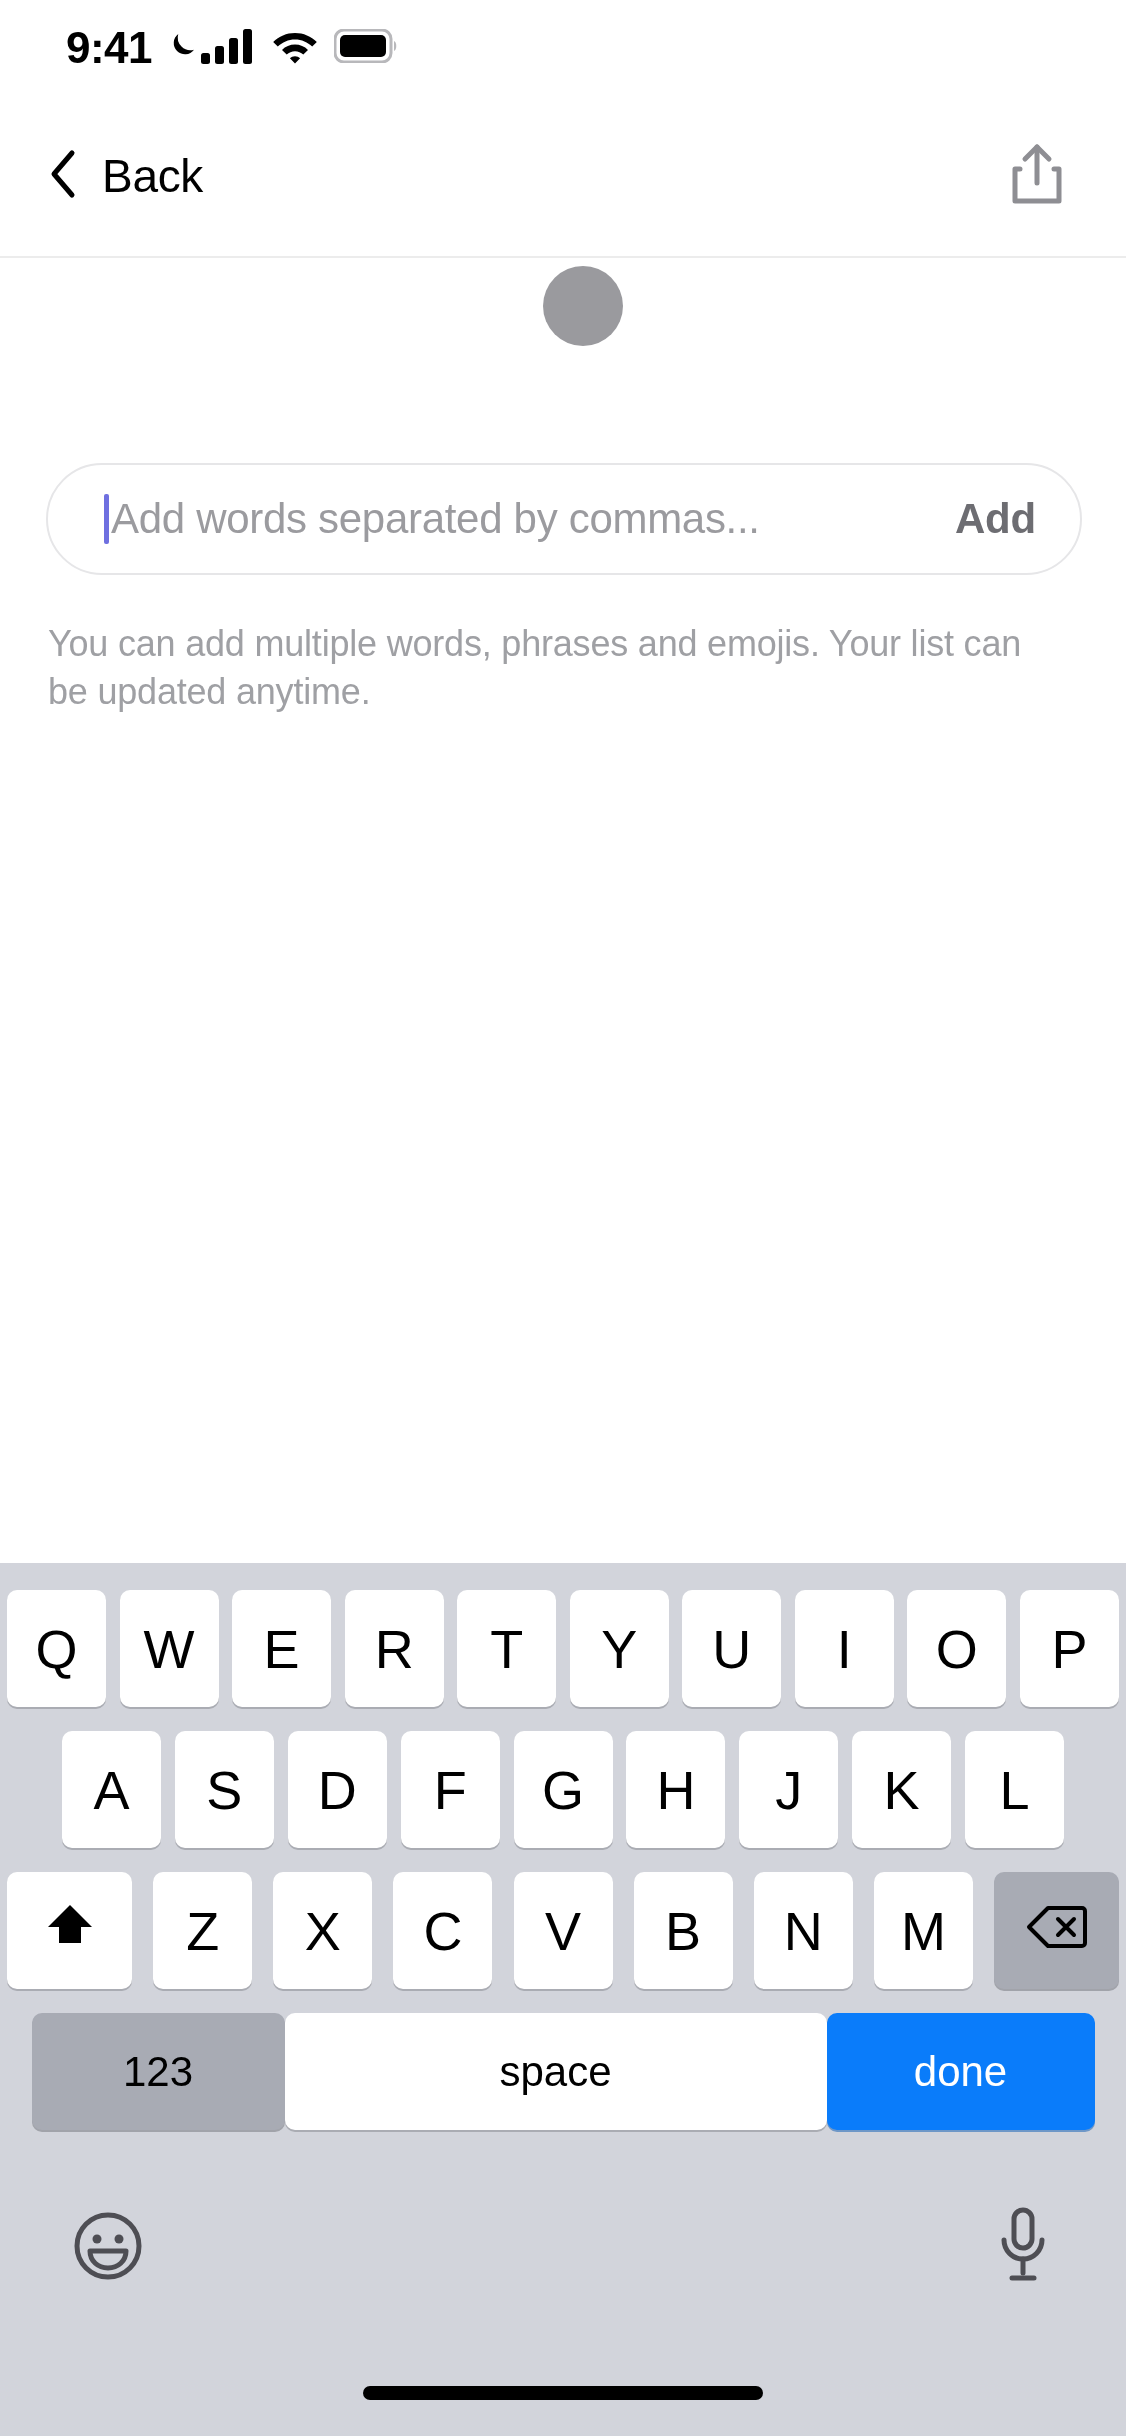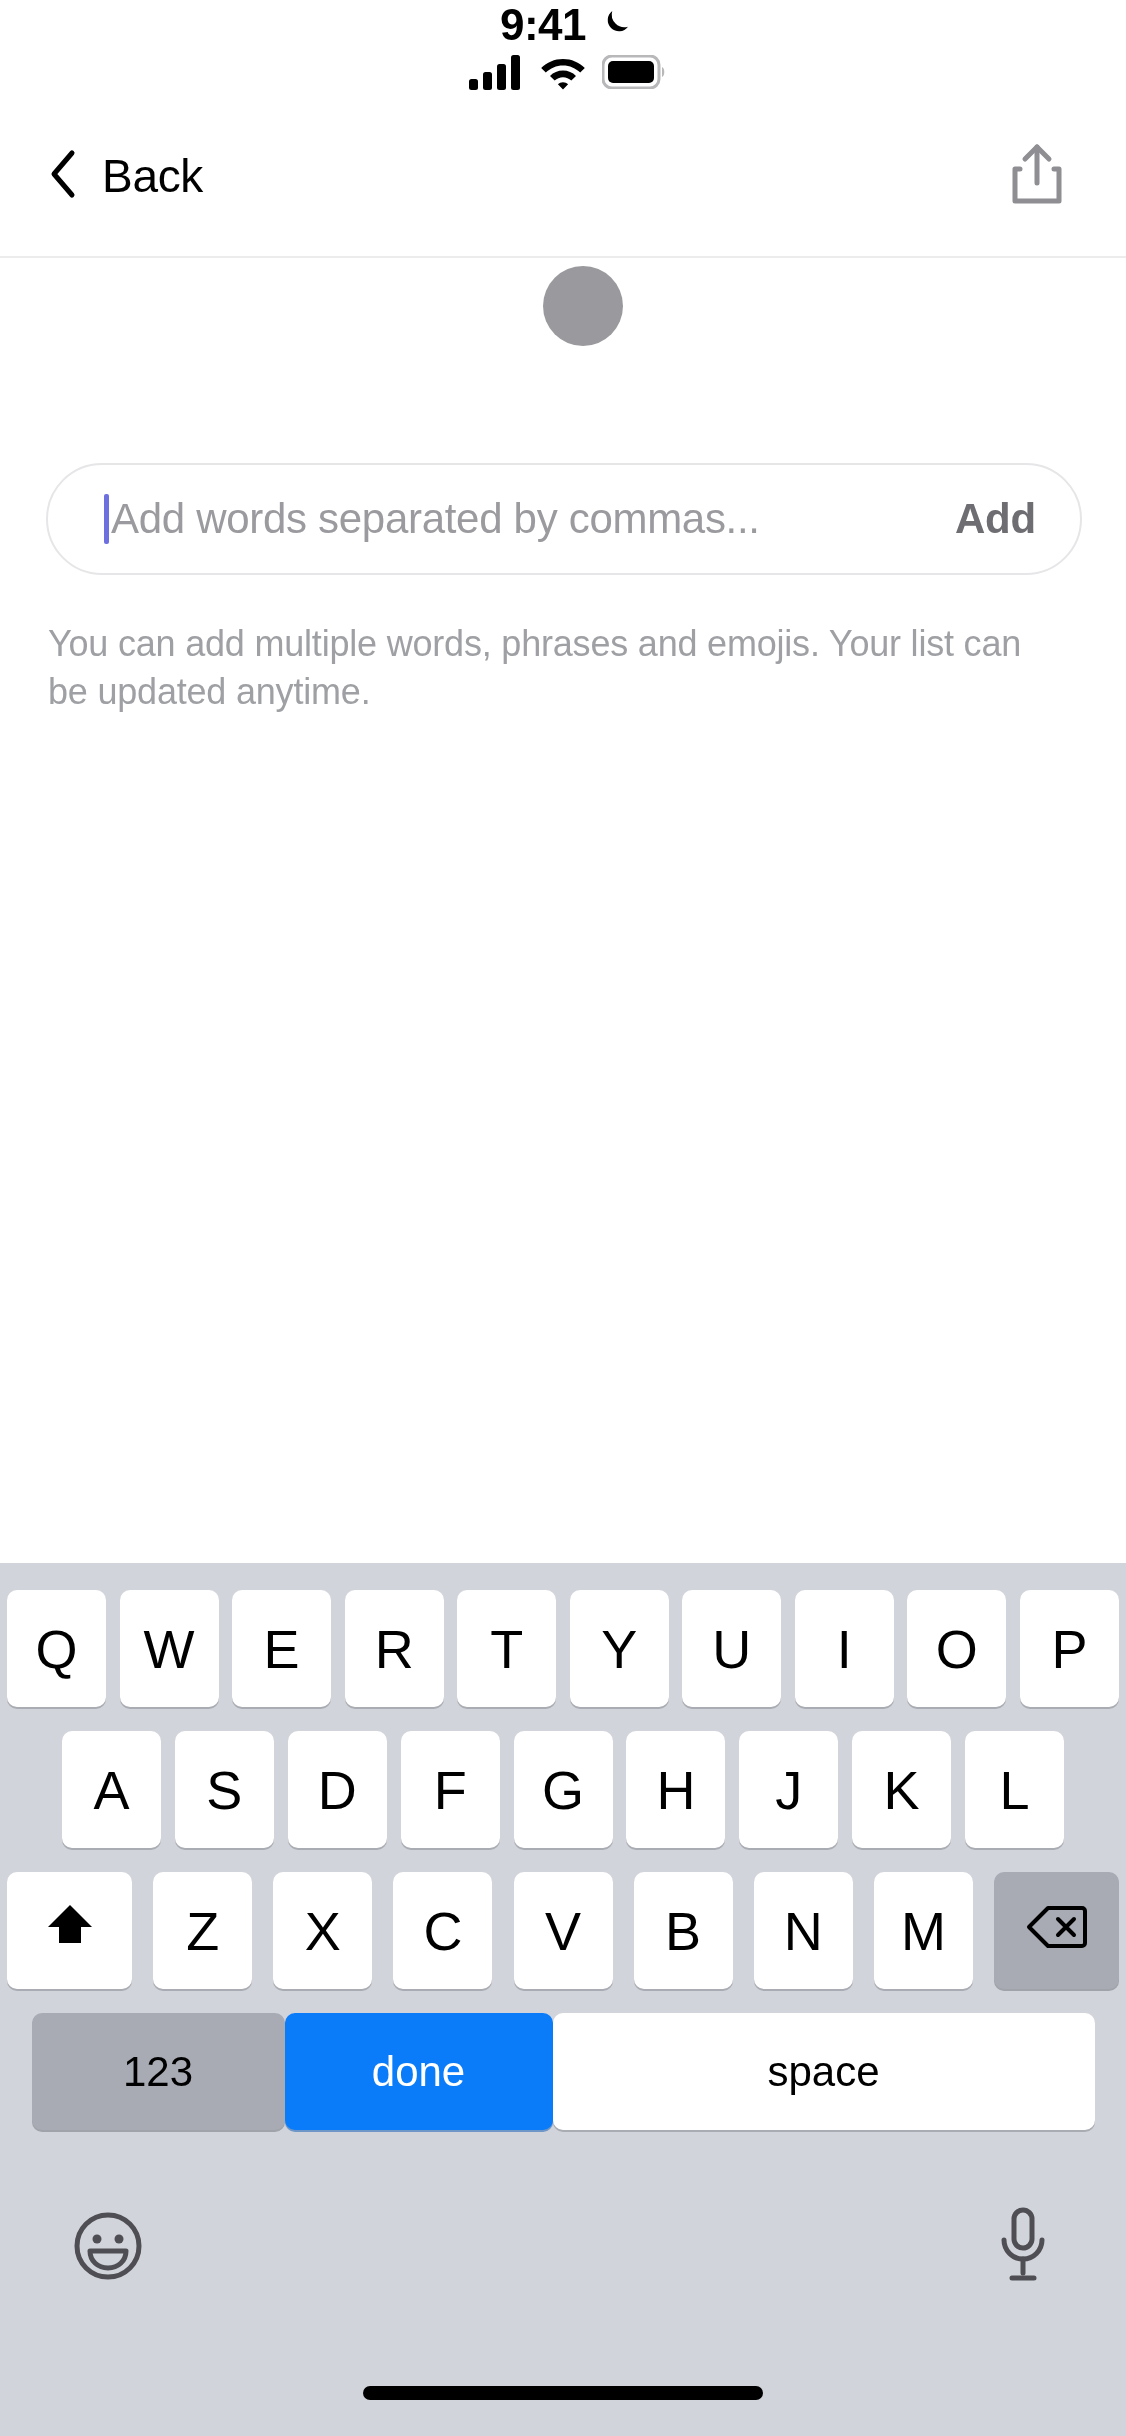--- a/index.html
+++ b/index.html
@@ -7,23 +7,22 @@
     width: 1126px; height: 2436px;
     background: #ffffff;
     font-family: "Liberation Sans", sans-serif;
     overflow: hidden;
   }
   #screen { position: relative; width: 1126px; height: 2436px; background: #ffffff; }
 
   
   #status-bar {
     position: absolute; top: 0; left: 0; width: 1126px; height: 95px;
-    display: flex; align-items: center; justify-content: space-between;
+    display: flex; align-items: center; justify-content: flex-start;
     padding: 0 58px 0 66px;
-    flex-direction: column;
   }
   #status-left { display: flex; align-items: center; gap: 12px; }
   #status-time { font-size: 44px; font-weight: 600; color: #000; letter-spacing: -0.5px; }
   #dnd-icon { display: block; }
   #status-right { display: flex; align-items: center; gap: 14px; }
 
   
   #nav-bar {
     position: absolute; top: 95px; left: 0; width: 1126px; height: 161px;
     display: flex; align-items: center; background: #fff;
@@ -234,22 +233,22 @@
           <svg width="62" height="46" viewBox="0 0 62 46">
             <path d="M22 4h34a3 3 0 0 1 3 3v32a3 3 0 0 1-3 3H22L3 23z" fill="none" stroke="#000" stroke-width="4" stroke-linejoin="round"></path>
             <path d="M32 15l16 16M48 15L32 31" stroke="#000" stroke-width="4" stroke-linecap="round"></path>
           </svg>
         </span>
       </div>
     </div>
 
     <div class="kb-row" id="row4">
       <div class="key key-gray" id="key-123">123</div>
+      <div class="key" id="key-space">space</div>
       <div class="key" id="key-done">done</div>
-      <div class="key" id="key-space">space</div>
     </div>
 
     <div id="kb-bottom">
       <div id="emoji-key">
         <span>
           <svg width="72" height="72" viewBox="0 0 72 72">
             <circle cx="36" cy="36" r="31" fill="none" stroke="#4e4e54" stroke-width="5"></circle>
             <circle cx="25" cy="29" r="4.5" fill="#4e4e54"></circle>
             <circle cx="47" cy="29" r="4.5" fill="#4e4e54"></circle>
             <path d="M18 41h36c0 10-8 17-18 17s-18-7-18-17z" fill="none" stroke="#4e4e54" stroke-width="5" stroke-linejoin="round"></path>

